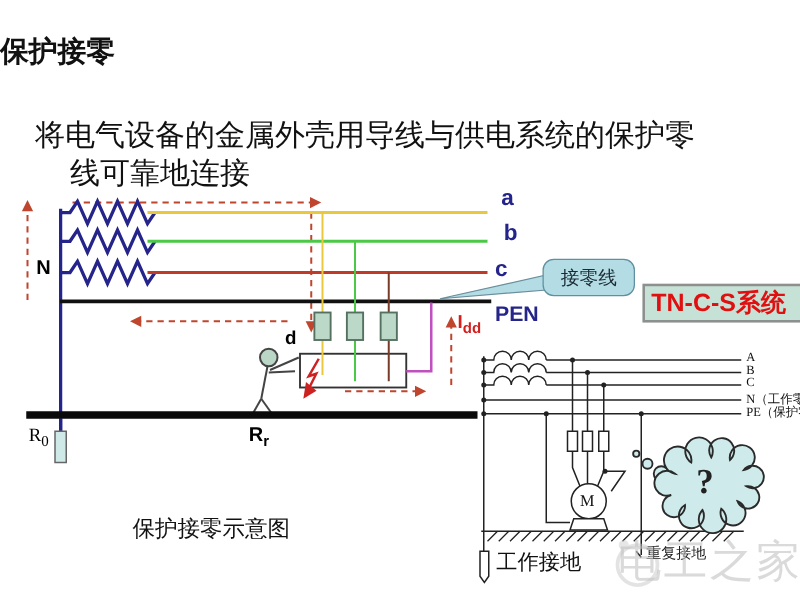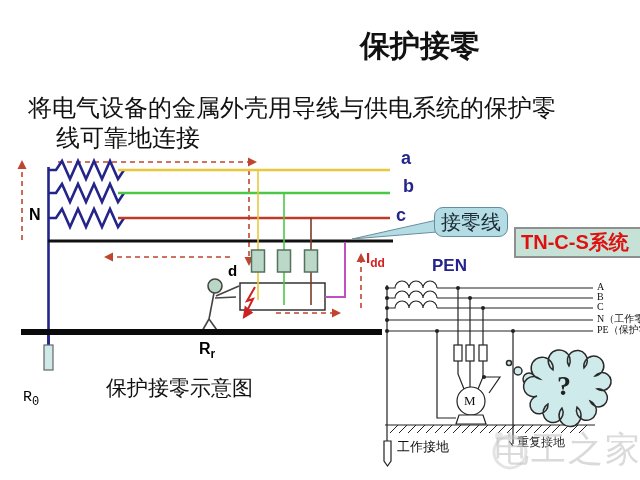--- a/index.html
+++ b/index.html
@@ -1,50 +1,50 @@
 <!DOCTYPE html>
 <html><head>
 <meta charset="utf-8">
 <style>
   html,body{margin:0;padding:0;background:#fff;}
   #slide{position:relative;width:640px;height:480px;background:#ffffff;overflow:hidden;
          font-family:"Liberation Serif","DejaVu Serif",serif;}
   .abs{position:absolute;}
-  .title{top:26px;left:0;width:480px;text-align:right;font-size:30px;font-weight:600;color:#111;}
+  .title{top:26px;left:0;width:480px;text-align:left;font-size:23px;font-weight:600;color:#111;}
   .body1{top:92px;left:28px;font-size:24px;color:#111;}
   .body2{top:122px;left:56px;font-size:24px;color:#111;}
-  .caption{top:374px;left:106px;font-size:21px;color:#111;}
+  .caption{top:411px;left:106px;font-size:18px;color:#111;}
   .nlabel{top:206px;left:29px;font-size:16px;font-weight:bold;color:#000;
           font-family:"Liberation Sans","DejaVu Sans",sans-serif;}
   .phase{font-size:18px;font-weight:bold;color:#24248a;
          font-family:"Liberation Sans","DejaVu Sans",sans-serif;}
   .pa{top:148px;left:401px;} .pb{top:176px;left:403px;} .pc{top:205px;left:396px;}
-  .pen{top:256px;left:396px;font-size:17px;font-weight:bold;color:#24248a;
-       font-family:"Liberation Sans","DejaVu Sans",sans-serif;margin-left:36px;}
+  .pen{top:242px;left:396px;font-size:17px;font-weight:bold;color:#24248a;
+       font-family:"Liberation Sans","DejaVu Sans",sans-serif;}
   .dlabel{top:262px;left:228px;font-size:15px;font-weight:bold;color:#000;
           font-family:"Liberation Sans","DejaVu Sans",sans-serif;}
   .idd{top:249px;left:366px;font-size:15px;font-weight:bold;color:#d41f1f;
        font-family:"Liberation Sans","DejaVu Sans",sans-serif;}
   .idd sub,.rsub{font-size:12px;}
   .r0{top:341px;left:23px;font-size:15px;color:#000;
-      font-family:Liberation Mono, monospace;margin-top:48px;}
+      font-family:Liberation Serif, serif;}
   .rr{top:340px;left:199px;font-size:16px;font-weight:bold;color:#000;
       font-family:"Liberation Sans","DejaVu Sans",sans-serif;}
   .callout{top:207px;left:434px;width:72px;height:28px;background:#b3dce4;
            border:1.5px solid #5f8fa0;border-radius:9px;display:flex;align-items:center;
-           justify-content:center;font-size:20px;color:#1b2a33;}
+           justify-content:center;font-size:15px;color:#1b2a33;}
   .sysbox{top:227px;left:514px;width:130px;height:31px;background:#c6e2d6;
           border:2px solid #8f8f8f;display:flex;align-items:center;
           font-size:20px;font-weight:bold;color:#e01010;padding-left:5px;box-sizing:border-box;
           font-family:"Liberation Sans","DejaVu Sans",sans-serif;}
   .iline{font-size:10px;color:#111;white-space:nowrap;}
   .la{top:281px;left:597px;} .lb{top:291px;left:597px;} .lc{top:301px;left:597px;}
   .ln{top:312px;left:597px;} .lpe{top:323px;left:597px;}
   .motor{top:393px;left:464px;font-size:13px;color:#111;}
-  .wground{top:438px;left:397px;font-size:13px;color:#111;}
+  .wground{top:438px;left:397px;font-size:17px;color:#111;}
   .rground{top:434px;left:517px;font-size:12px;color:#222;}
   .qmark{top:370px;left:557px;font-size:28px;font-weight:bold;color:#222;}
   .watermark{top:426px;left:494px;font-size:35px;color:#c3c3c3;opacity:0.6;
              letter-spacing:2px;white-space:nowrap;}
   svg{position:absolute;top:0;left:0;}
 </style>
 </head>
 <body>
 
 <div id="slide">

